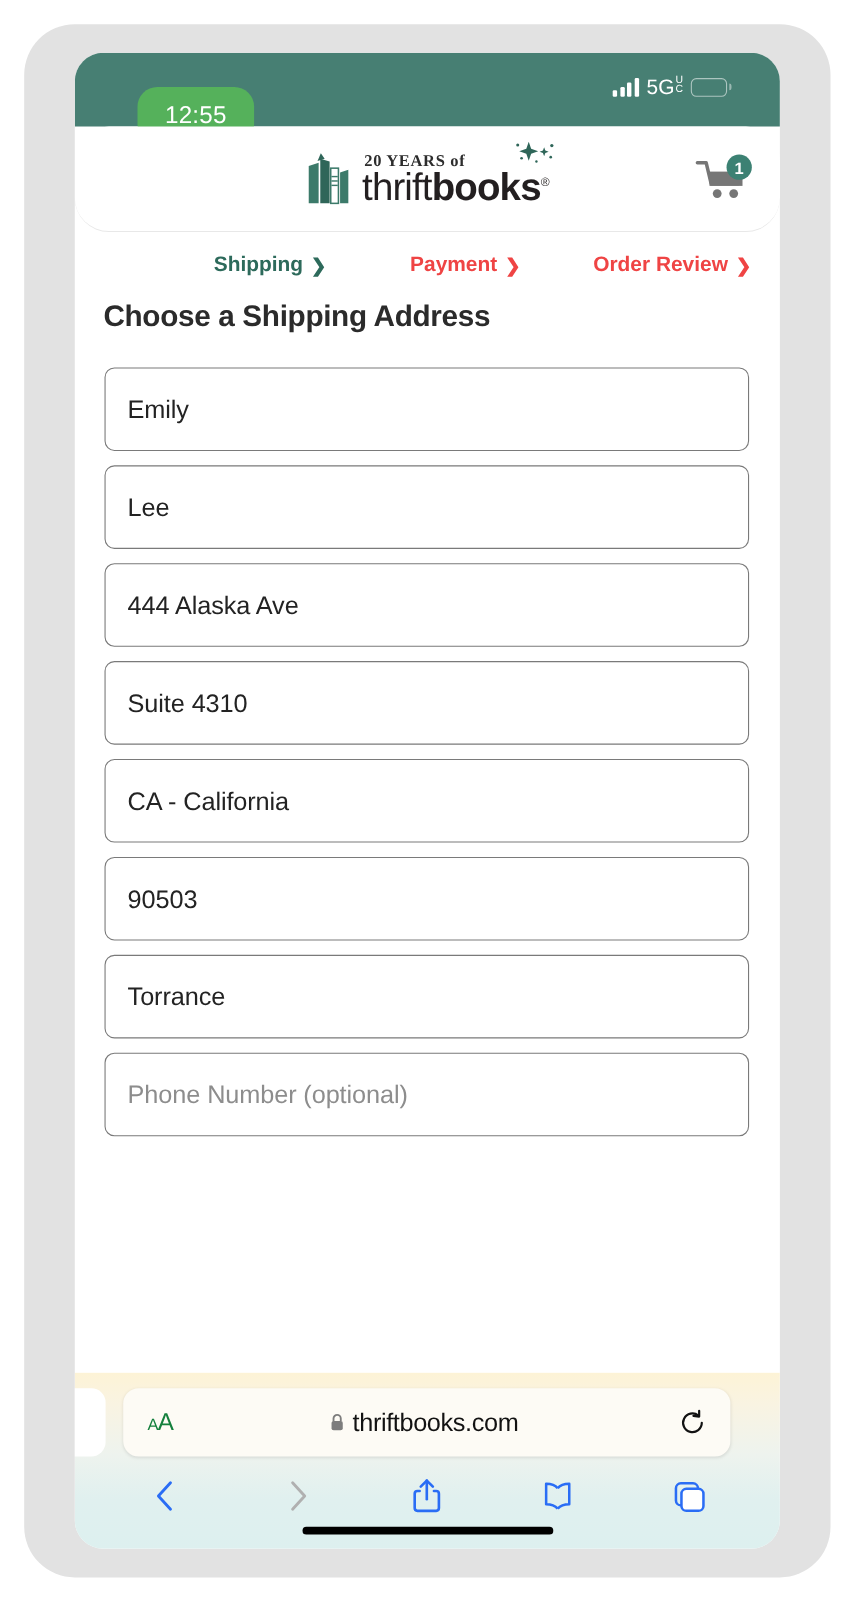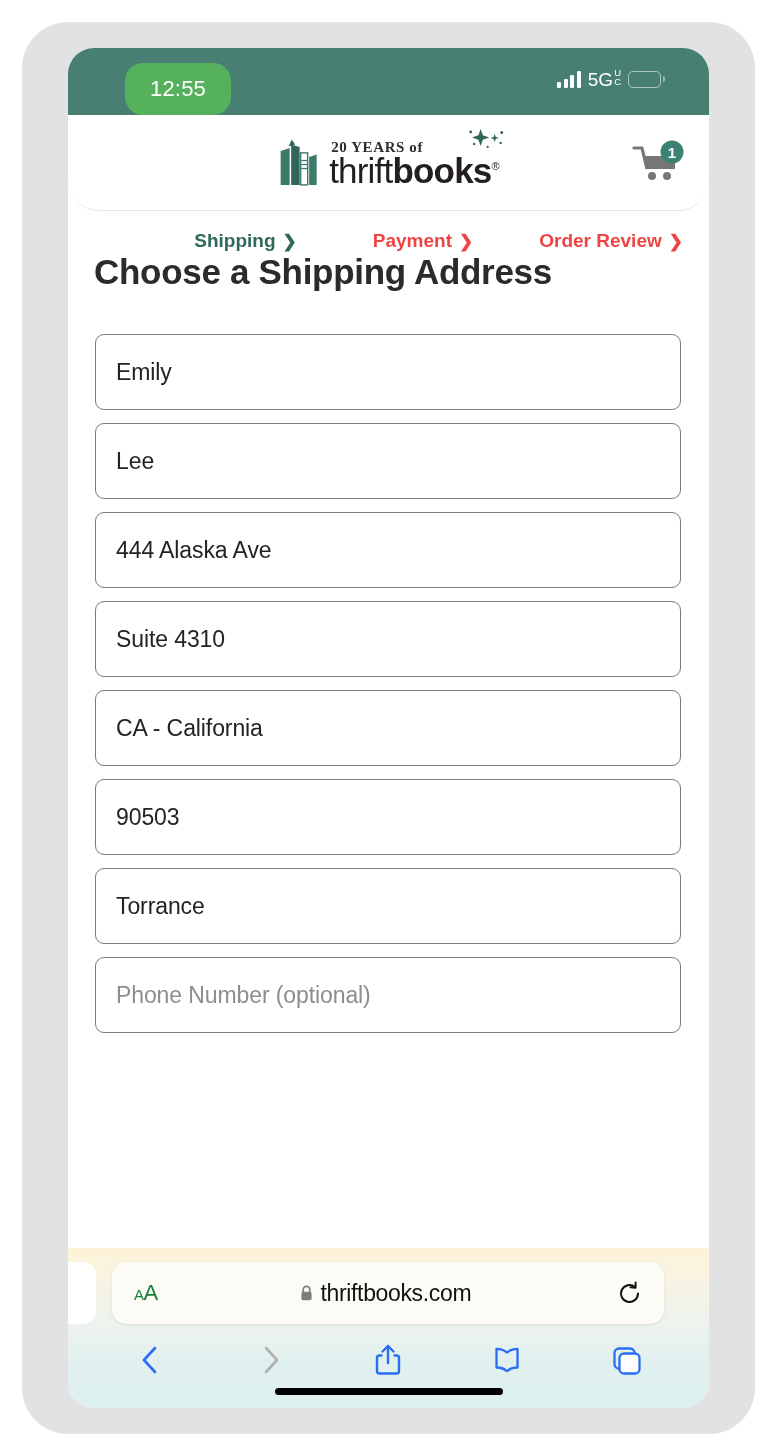--- a/index.html
+++ b/index.html
@@ -39,21 +39,21 @@
     position: absolute;
     left: 0; top: 0;
     width: 641px;
     height: 67px;
     background: #477f73;
   }
 
   #status-time-pill {
     position: absolute;
     left: 57px;
-    top: 15px;
+    top: 31px;
     width: 106px;
     height: 52px;
     background: #55b15b;
     border-radius: 18px;
     display: flex;
     align-items: center;
     justify-content: center;
   }
   #status-time-pill span {
     color: #ffffff;
@@ -196,22 +196,22 @@
   .crumb.active { color: #2d6a5b; }
   .crumb.inactive { color: #ef4444; }
   .crumb .chev { font-size: 17px; font-weight: 700; }
   #crumb-spacer-1 { width: 76px; }
   #crumb-spacer-2 { width: 66px; }
 
   
   #page-title {
     position: absolute;
     left: 26px;
-    top: 204px;
-    font-size: 35px;
+    top: 224px;
+    font-size: 27px;
     font-weight: 700;
     color: #2b2b2b;
     letter-spacing: -0.3px;
   }
 
   
   #address-form {
     position: absolute;
     left: 27px;
     top: 286px;

